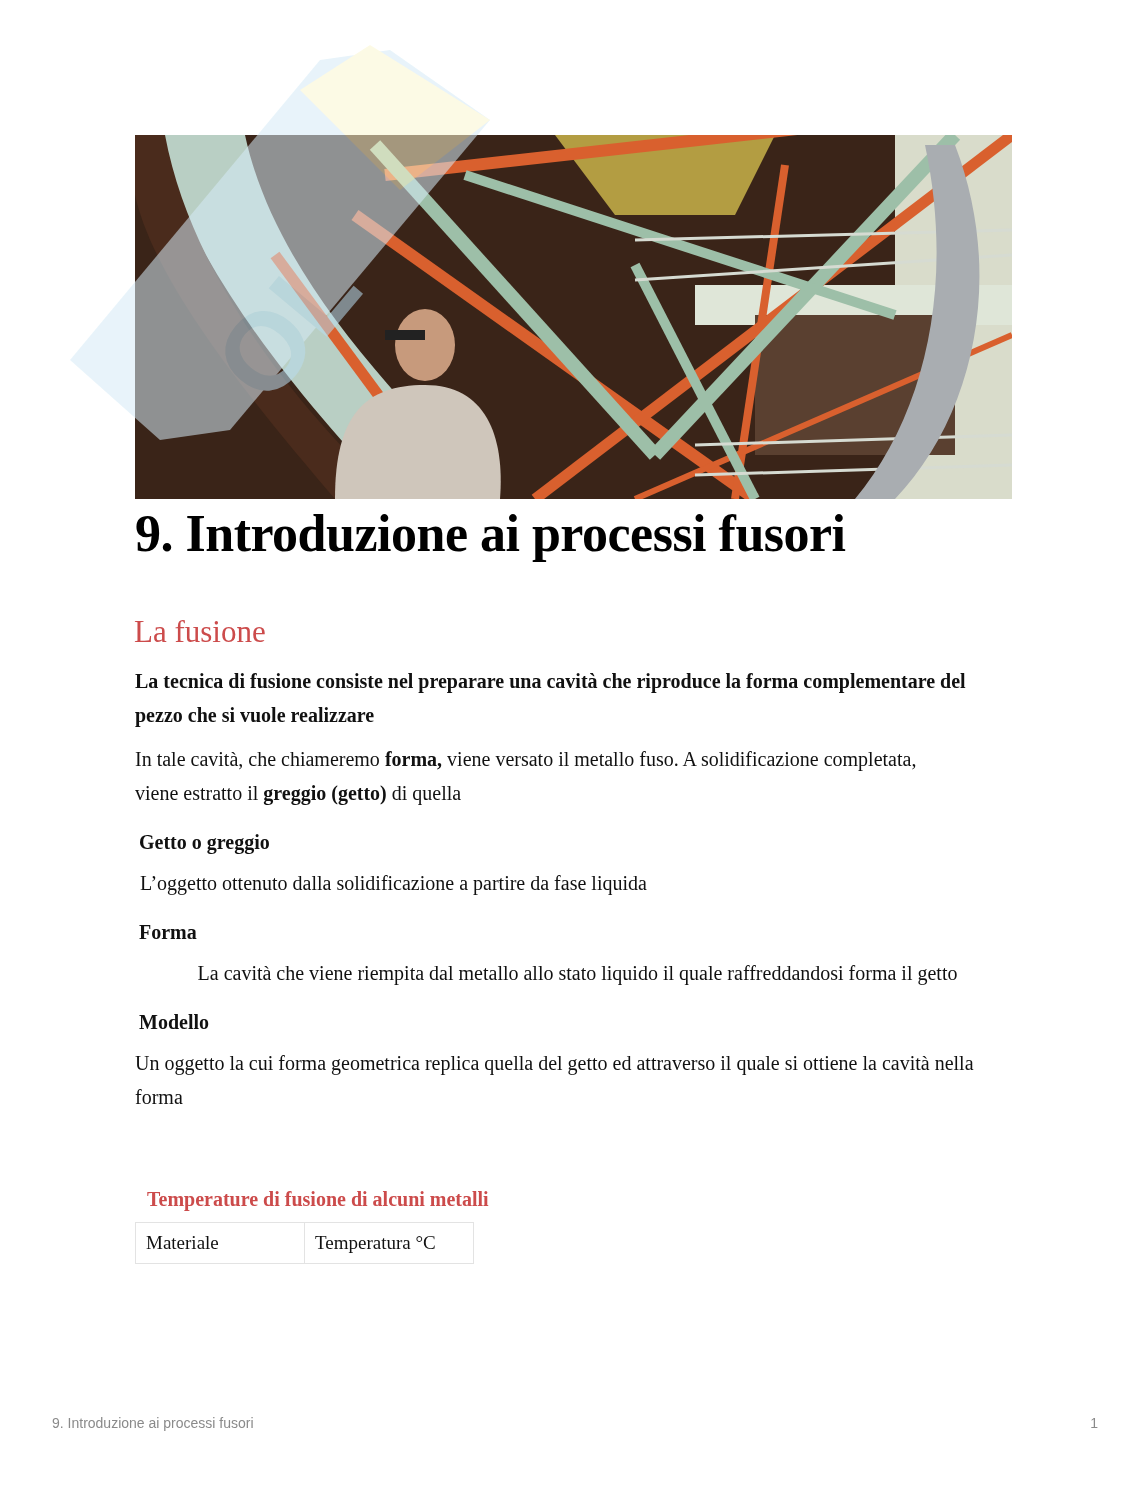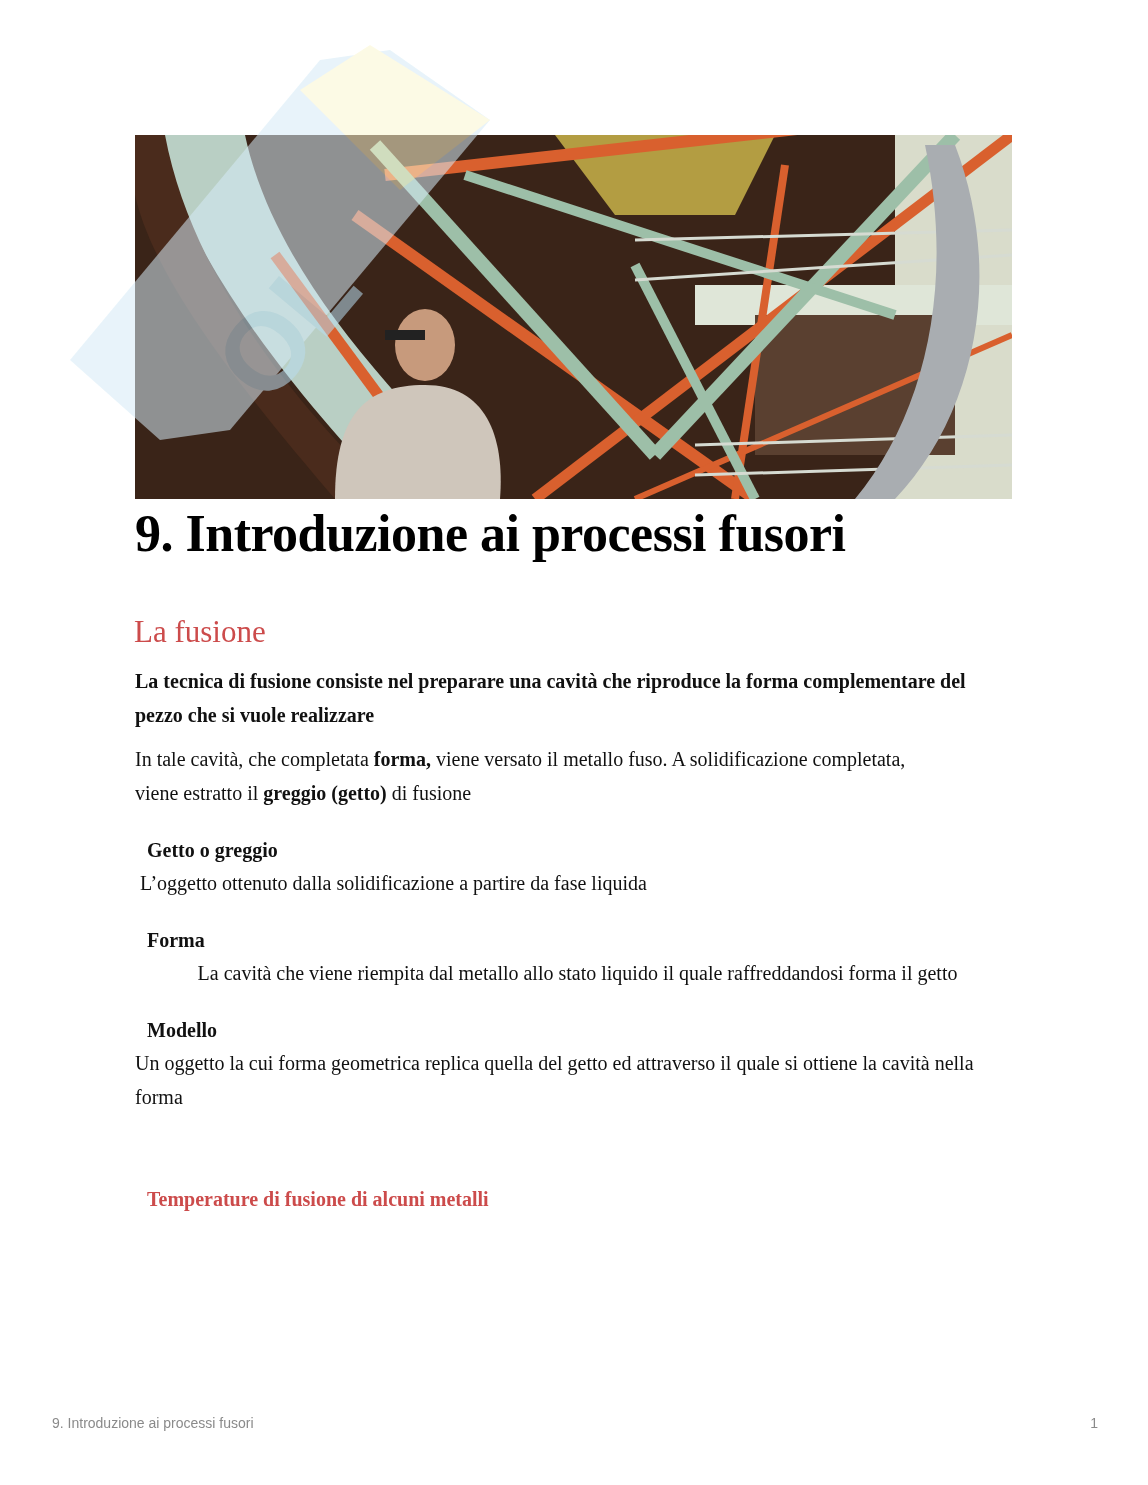--- a/index.html
+++ b/index.html
@@ -15,21 +15,21 @@
   .title { position: absolute; left: 135px; top: 502px; margin: 0;
            font-size: 52px; font-weight: bold; line-height: 64px; color: #000;
            font-family: "Liberation Serif", serif; letter-spacing: -0.5px; }
 
   .h2 { position: absolute; left: 134px; top: 612px; margin: 0;
         font-size: 31px; font-weight: normal; color: #cc4b4b; line-height: 40px; }
 
   .p { position: absolute; left: 135px; width: 880px; margin: 0;
        font-size: 20px; line-height: 34px; color: #111; }
 
-  .term { position: absolute; left: 135px; margin: 12px; font-size: 20px;
+  .term { position: absolute; left: 135px; margin: 4px; font-size: 20px;
           font-weight: bold; line-height: 26px; color: #111; }
 
   .h3 { position: absolute; left: 135px; top: 1174px; margin: 12px;
         font-size: 20px; font-weight: bold; color: #cc4b4b; line-height: 26px; }
 
   table.temps { position: absolute; left: 135px; top: 1222px; border-collapse: collapse;
                 font-size: 19px; }
   table.temps td { border: 1px solid #e3e3e3; height: 40px; padding: 0 10px;
                    color: #111; vertical-align: middle; }
   table.temps td.c1 { width: 148px; }
@@ -90,32 +90,36 @@
     <rect x="250" y="195" width="40" height="10" fill="#222"></rect>
   </svg>
 </div>
 
 <h1 class="title">9. Introduzione ai processi fusori</h1>
 
 <h2 class="h2">La fusione</h2>
 
 <p class="p" style="top:664px;font-weight:bold;">La tecnica di fusione consiste nel preparare una cavità che riproduce la forma complementare del pezzo che si vuole realizzare</p>
 
-<p class="p" style="top:742px; width:800px;"><span>In tale cavità, che completata </span><b>forma,</b><span> viene versato il metallo fuso. A solidificazione completata, viene estratto il </span><b>greggio (getto)</b><span> di fusione</span></p>
+<p class="p" style="top:742px; width:800px;"><span>In tale cavità, che chiameremo </span><b>forma,</b><span> viene versato il metallo fuso. A solidificazione completata, viene estratto il </span><b>greggio (getto)</b><span> di quella</span></p>
 
 <p class="term" style="top:825px;">Getto o greggio</p>
 <p class="p" style="top:866px; white-space:pre;"> L’oggetto ottenuto dalla solidificazione a partire da fase liquida</p>
 
 <p class="term" style="top:915px;">Forma</p>
 <p class="p" style="top:956px; white-space:pre;text-align:center;"> La cavità che viene riempita dal metallo allo stato liquido il quale raffreddandosi forma il getto</p>
 
 <p class="term" style="top:1005px;">Modello</p>
 <p class="p" style="top:1046px; width:850px;">Un oggetto la cui forma geometrica replica quella del getto ed attraverso il quale si ottiene la cavità nella forma</p>
 
 <h3 class="h3">Temperature di fusione di alcuni metalli</h3>
 
 <table class="temps">
   <tbody>
+      <tr>
+    <td class="c1">Materiale</td>
+    <td class="c2">Temperatura °C</td>
+  </tr>
 </tbody>
   </table>
 
 <div class="footer-left">9. Introduzione ai processi fusori</div>
 <div class="footer-right">1</div>
 
 </body></html>

